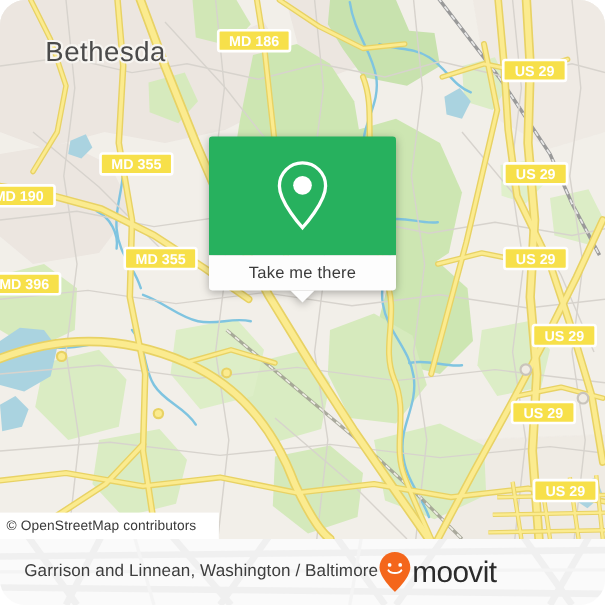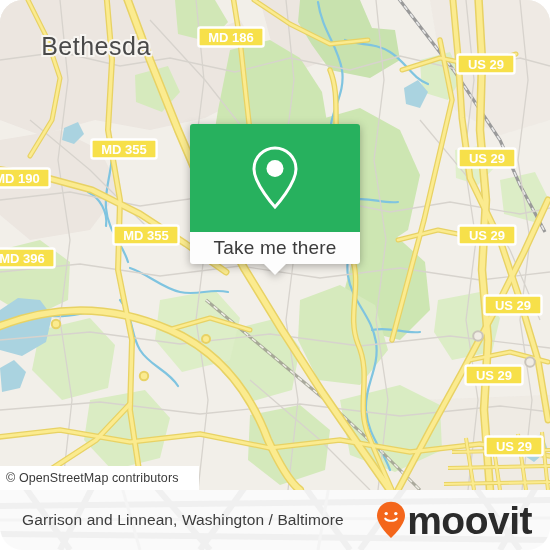--- a/index.html
+++ b/index.html
@@ -70,21 +70,21 @@
   #popup .card-foot {
     position: relative;
     height: 32px;
     background: #fdfdfd;
     border-radius: 0 0 3px 3px;
     display: flex;
     align-items: center;
     justify-content: center;
   }
   #popup .card-foot .cta {
-    font-size: 19px;
+    font-size: 15px;
     color: #3b3b3b;
     letter-spacing: 0.2px;
     text-align: center;
   }
   #popup .tail {
     position: absolute;
     left: 50%;
     bottom: -11px;
     margin-left: -11px;
     width: 0; height: 0;
@@ -107,41 +107,40 @@
     position: absolute;
     left: 0; top: 0;
     width: 550px; height: 60px;
     opacity: 1;
   }
   #footer .inner {
     position: relative;
     width: 550px; height: 60px;
     display: flex;
     align-items: center;
-    justify-content: space-between;
     padding: 0 18px 0 22px;
     z-index: 2;
   }
   #footer .place {
     font-size: 15.5px;
     color: #3d3d3d;
     white-space: nowrap;
     letter-spacing: 0.1px;
   }
   #brand {
     display: flex;
     align-items: center;
     gap: 1px;
   }
   #brand .word {
-    font-size: 39px;
+    font-size: 27px;
     color: #2b2b2b;
     letter-spacing: -0.5px;
     line-height: 1;
-    font-weight: 700;
+    font-weight: 400;
   }
 </style>
 </head>
 <body>
 
 <div id="app">
 
   <div id="map">
     <svg width="550" height="490" viewBox="0 0 550 490" xmlns="http://www.w3.org/2000/svg">
       <defs>

